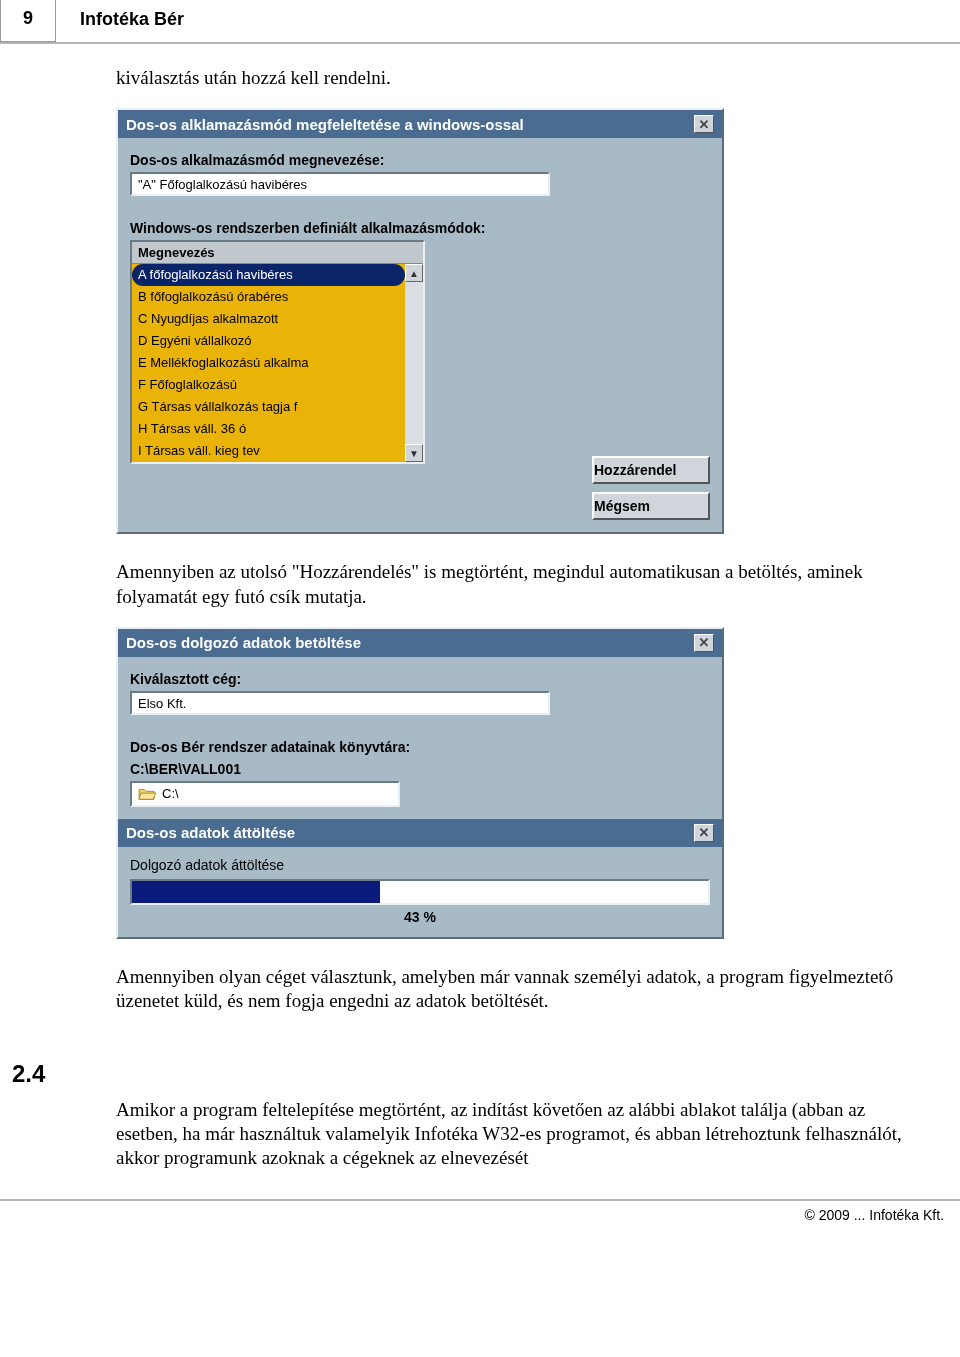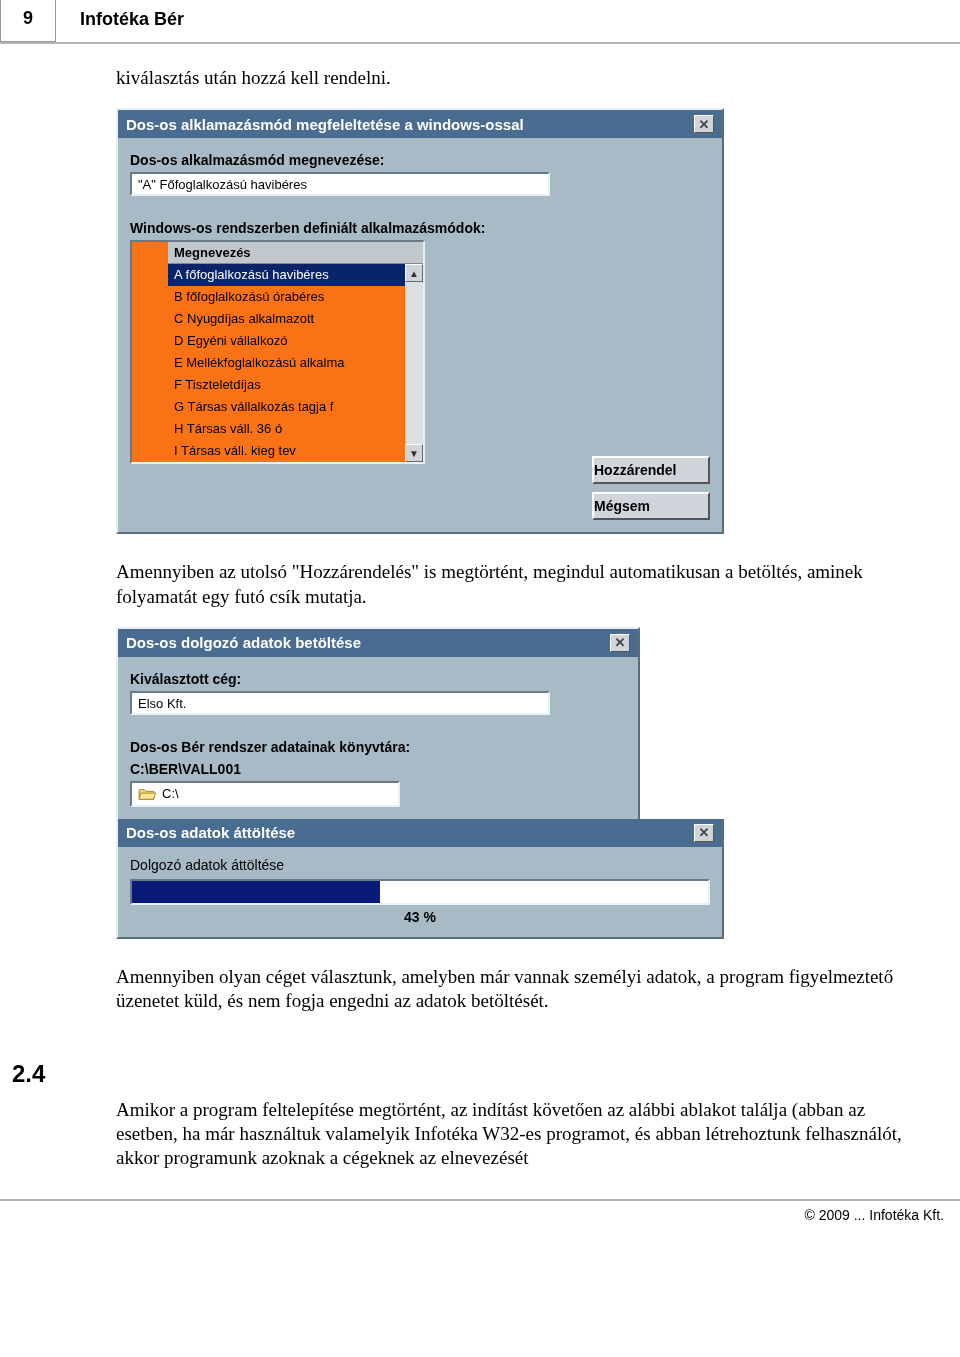--- a/index.html
+++ b/index.html
@@ -106,42 +106,42 @@
   }
 
   
   .dlg1 { width: 608px; }
   .dlg1 .row { display: flex; align-items: flex-start; gap: 18px; }
   .dlg1 .listcol { width: 295px; }
   .dlg1 .btncol { display: flex; flex-direction: column; gap: 8px; margin-top: 216px; }
   .listbox {
     border: 2px solid;
     border-color: #6a7a86 #e8f0f5 #e8f0f5 #6a7a86;
-    background: #f97316;
-    padding-left: 36px;
+    background: #eab308;
   }
   .list-header {
     background: #c0c7cd;
     border-bottom: 1px solid #888;
     padding: 3px 6px;
     font-weight: bold;
     font-size: 13px;
   }
   .list-inner { display: flex; }
   .list-rows { flex: 1; }
   .list-row {
     padding: 2px 6px;
     font-size: 13px;
     border-bottom: 0;
     height: 22px;
     line-height: 18px;
   }
   .list-row.selected {
     background: #0a246a;
     color: #fff;
+    border-radius: 11px;
   }
   .scrollbar {
     width: 18px;
     background: #dadfe3;
     display: flex;
     flex-direction: column;
     justify-content: space-between;
   }
   .sb-btn {
     height: 18px;
@@ -149,21 +149,21 @@
     border: 1px solid;
     border-color: #fff #666 #666 #fff;
     display: flex;
     align-items: center;
     justify-content: center;
     font-size: 10px;
     color: #333;
   }
 
   
-  .dlg2 { width: 524px; }
+  .dlg2 { width: 608px; }
   .folder-line {
     display: flex;
     align-items: center;
     gap: 6px;
     background: #fff;
     border: 2px solid;
     border-color: #6a7a86 #e8f0f5 #e8f0f5 #6a7a86;
     padding: 2px 6px;
     height: 26px;
     width: 270px;
@@ -248,21 +248,21 @@
           <div class="listcol">
             <div class="listbox">
               <div class="list-header">Megnevezés</div>
               <div class="list-inner">
                 <div class="list-rows" id="list-rows">
                     <div class="list-row selected">A főfoglalkozású havibéres</div>
                     <div class="list-row">B főfoglalkozású órabéres</div>
                     <div class="list-row">C Nyugdíjas alkalmazott</div>
                     <div class="list-row">D Egyéni vállalkozó</div>
                     <div class="list-row">E Mellékfoglalkozású alkalma</div>
-                    <div class="list-row">F Tiszteletdíjas</div>
+                    <div class="list-row">F Főfoglalkozású</div>
                     <div class="list-row">G Társas vállalkozás tagja f</div>
                     <div class="list-row">H Társas váll. 36 ó</div>
                     <div class="list-row">I Társas váll. kieg tev</div>
                   </div>
                 <div class="scrollbar">
                   <div class="sb-btn">▲</div>
                   <div class="sb-btn">▼</div>
                 </div>
               </div>
             </div>

